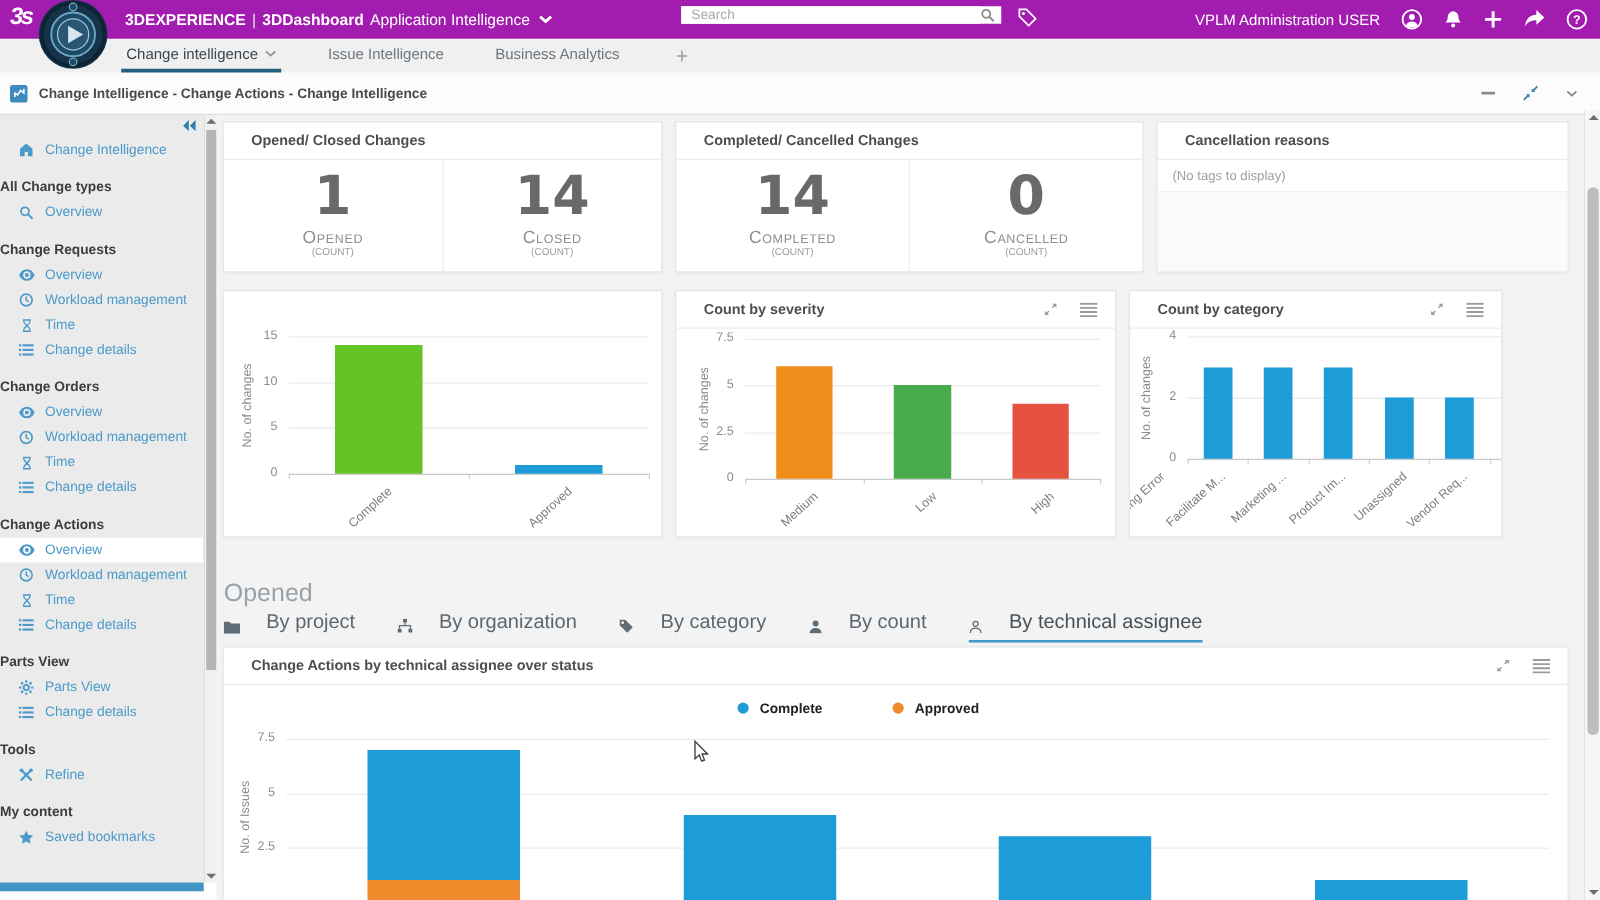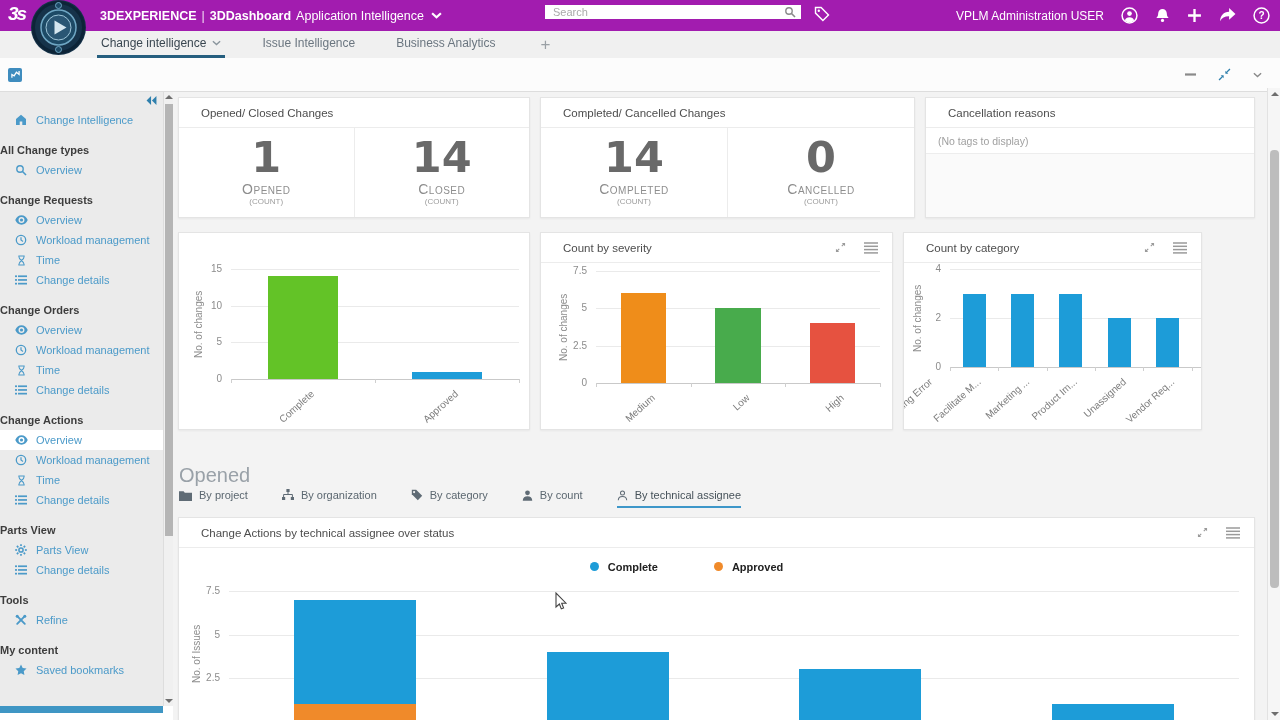--- a/index.html
+++ b/index.html
@@ -49,39 +49,39 @@
   .sb-scroll { position:absolute; left:163px; top:92px; width:10px; height:614px; background:#f0f0f0; border-left:1px solid #ddd; z-index:6; }
   .sb-thumb { position:absolute; left:1px; top:12px; width:8px; height:432px; background:#b5b5b5; }
   .sb-bluebar { position:absolute; left:0; top:706px; width:163px; height:7px; background:#3f96c4; z-index:6; }
   .tri-up { width:0; height:0; border-left:4px solid transparent; border-right:4px solid transparent; border-bottom:4px solid #6e6e6e; }
   .tri-down { width:0; height:0; border-left:4px solid transparent; border-right:4px solid transparent; border-top:4px solid #6e6e6e; }
 
   
   .mainbg { position:absolute; left:173px; top:92px; width:1094px; height:628px; background:#f3f3f3; z-index:1; }
   .card { position:absolute; background:#fff; border:1px solid #e4e4e4; box-shadow:0 1px 2px rgba(0,0,0,.05); z-index:2; overflow:hidden; }
   .card-head { height:30px; border-bottom:1px solid #ececec; display:flex; align-items:center; padding:0 14px 0 22px; }
-  .card-title { flex:1; font-size:11.5px; font-weight:normal; color:#4d4d4d; }
+  .card-title { flex:1; font-size:11.5px; font-weight:bold; color:#4d4d4d; }
   .card-head .icn { color:#9a9a9a; margin-left:18px; cursor:pointer; }
 
   .kpi-body { display:flex; height:90px; }
   .kpi-cell { flex:1; text-align:center; border-right:1px solid #ececec; padding-top:6px; }
   .kpi-cell:last-child { border-right:none; }
   .stat-num { font-family:"DejaVu Sans",sans-serif; font-size:43px; font-weight:bold; color:#696969; line-height:46px; }
   .stat-label { display:block; font-size:10px; letter-spacing:.5px; color:#8e8e8e; text-transform:uppercase; margin-top:1px; }
   .stat-label::first-letter { font-size:14px; }
   .stat-unit { display:block; font-size:8px; color:#9c9c9c; text-transform:uppercase; }
   .empty-row { height:26px; background:#fff; border-bottom:1px solid #ededed; display:flex; align-items:center; padding-left:12px; font-size:10.5px; color:#a0a0a0; }
   .kpi3-rest { height:64px; background:#fafafa; }
 
   .chart-body { position:absolute; left:0; top:30px; right:0; bottom:0; }
 
   
   .status-title { position:absolute; left:179px; top:464px; font-size:20px; color:#99a1a8; z-index:2; font-weight:normal; }
   .status-tabs { position:absolute; left:179px; top:489px; display:flex; gap:34px; z-index:2; }
-  .stab { display:flex; align-items:center; gap:7px; font-size:11px; color:#5b6770; padding-bottom:5px; cursor:pointer; border-bottom:2px solid transparent; }
+  .stab { display:flex; align-items:flex-end; gap:21px; font-size:16px; color:#5b6770; padding-bottom:5px; cursor:pointer; border-bottom:2px solid transparent; }
   .stab .icn { color:#5f6b75; }
   .stab.active { color:#46525a; border-bottom:2px solid #3e97c9; }
 
   
   .legend-row { position:absolute; left:0; top:31px; width:100%; height:35px; display:flex; align-items:center; justify-content:center; gap:56px; transform:translateX(-30px); }
   .leg-item { display:flex; align-items:center; gap:9px; font-size:11px; font-weight:bold; color:#222; }
   .leg-dot { width:9px; height:9px; border-radius:50%; }
   .bigchart-region { position:absolute; left:0; top:66px; width:100%; height:150px; }
 
   
@@ -183,20 +183,21 @@
   </div>
   <div class="tab-add">+</div>
 </div>
 
 <div class="widgethead">
   <span class="appicon">
     <svg viewBox="0 0 10 10" width="9" height="9">
         <path d="M1 8.5V5l2.5 1.5L6 2.5 9 5V1" fill="none" stroke="#fff" stroke-width="1.4"></path>
       </svg>
   </span>
+  <span class="breadcrumb">Change Intelligence - Change Actions - Change Intelligence</span>
   <div class="widgethead-icons">
     <span class="icn">
         <svg viewBox="0 0 10 2" width="11" height="3">
           <rect width="10" height="2" fill="currentColor"></rect>
         </svg>
       </span>
     <span class="icn blue">
         <svg viewBox="0 0 12 12" width="13" height="13">
           <g stroke="currentColor" stroke-width="1.3" fill="currentColor">
             <line x1="11" y1="1" x2="7.5" y2="4.5"></line>

